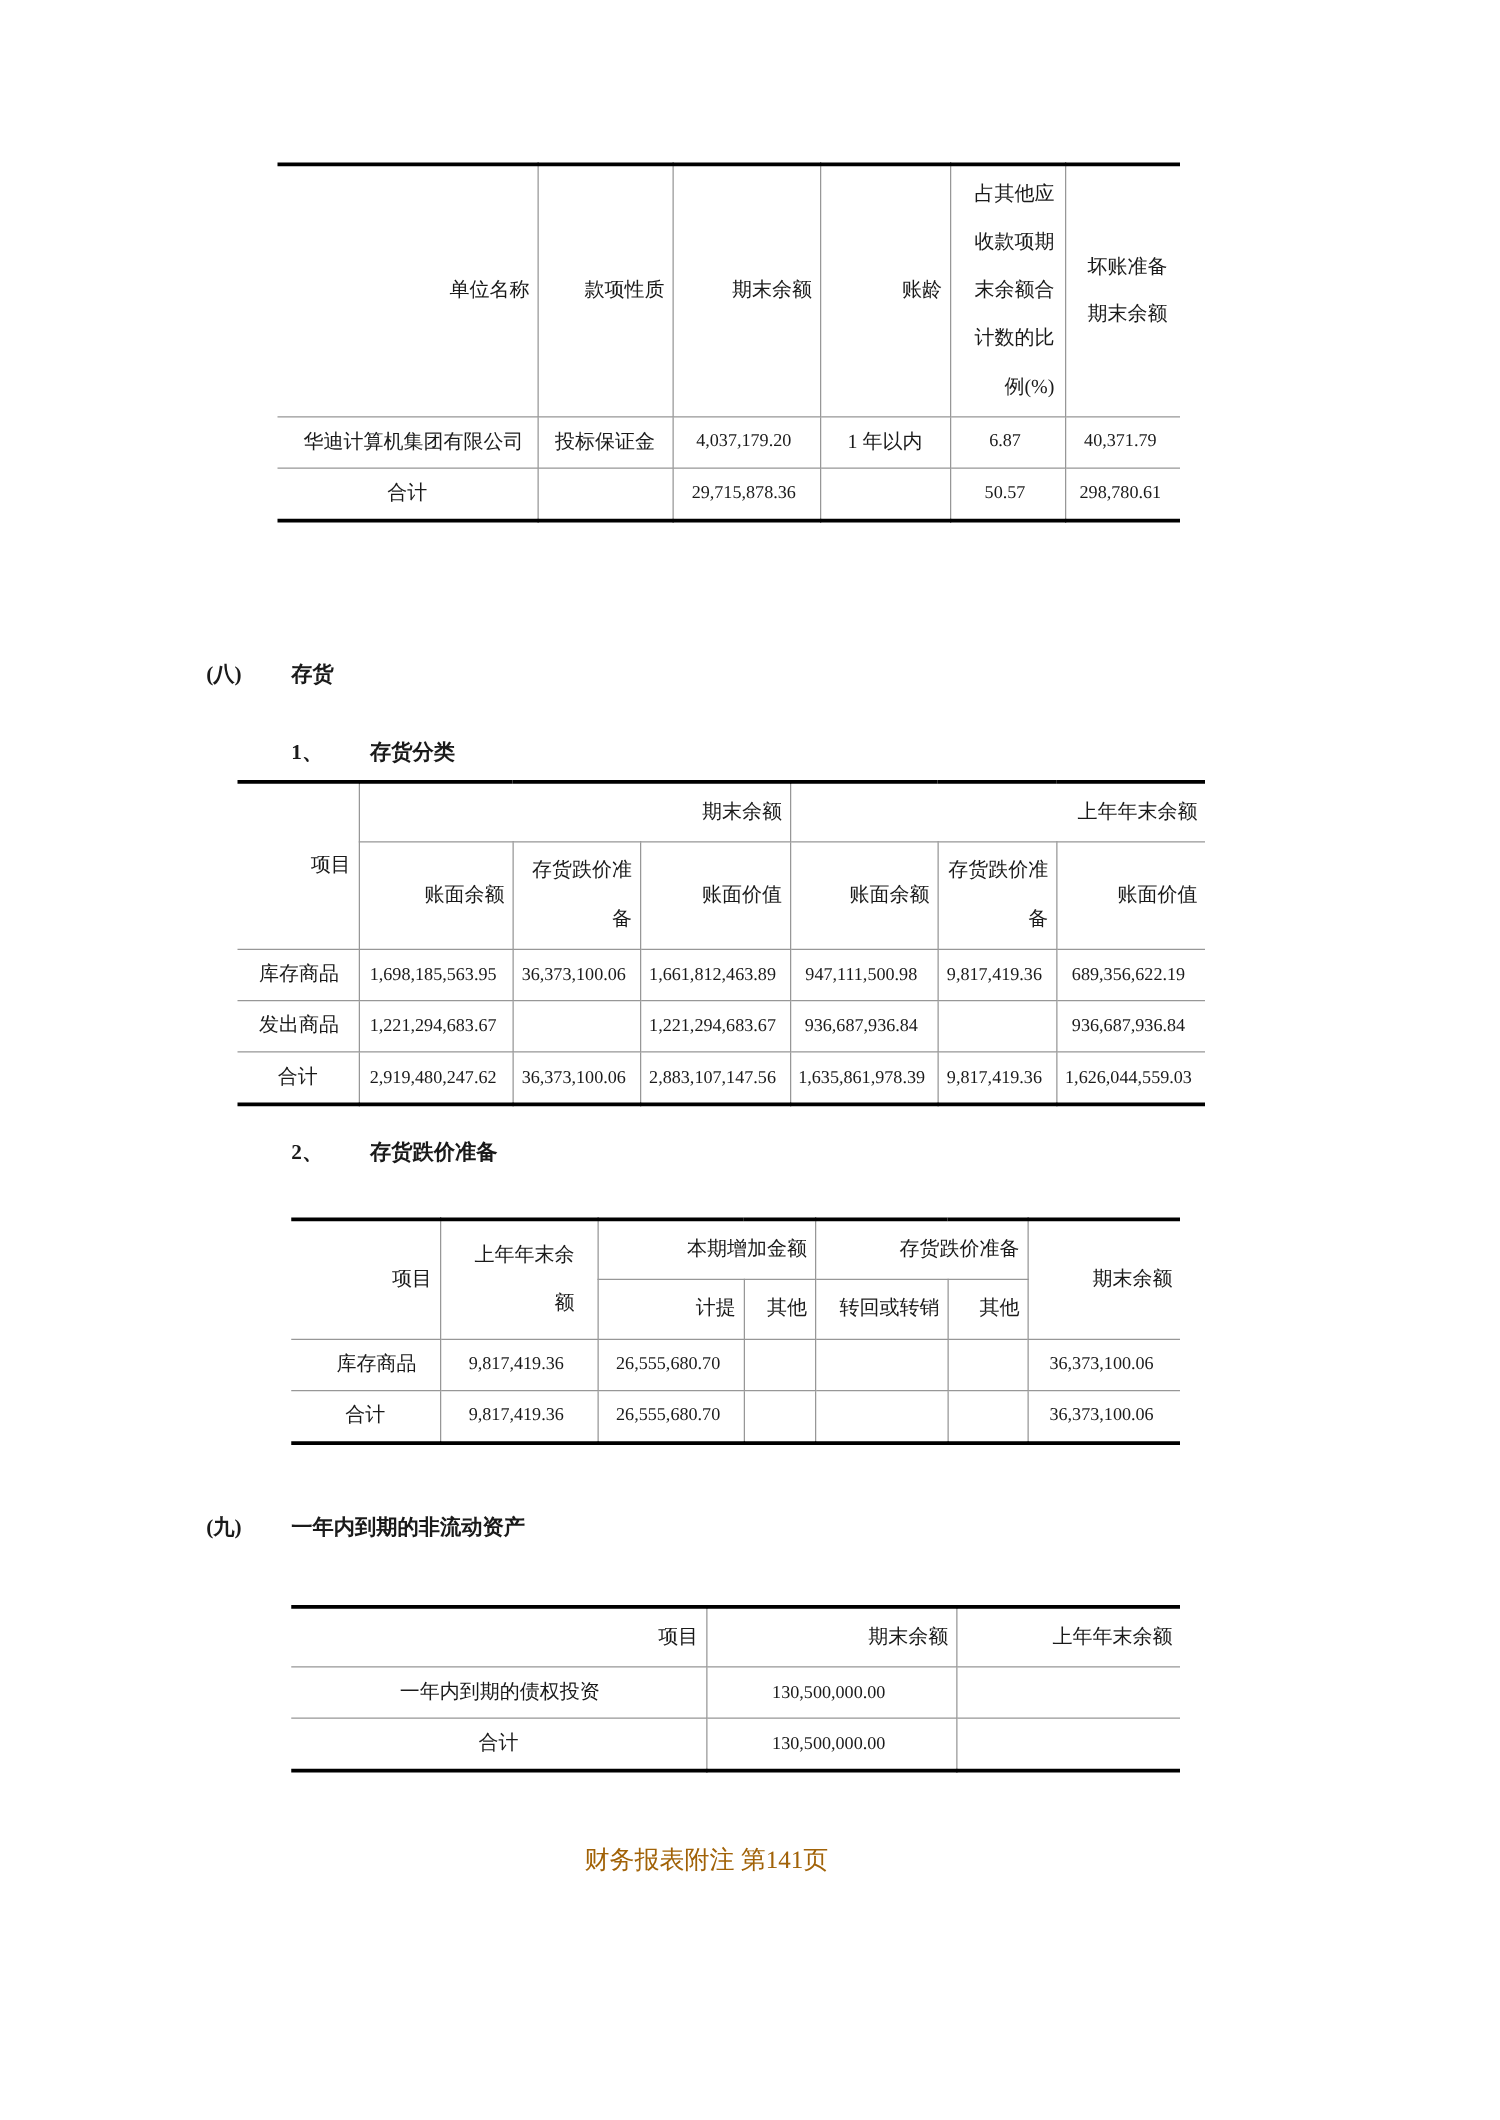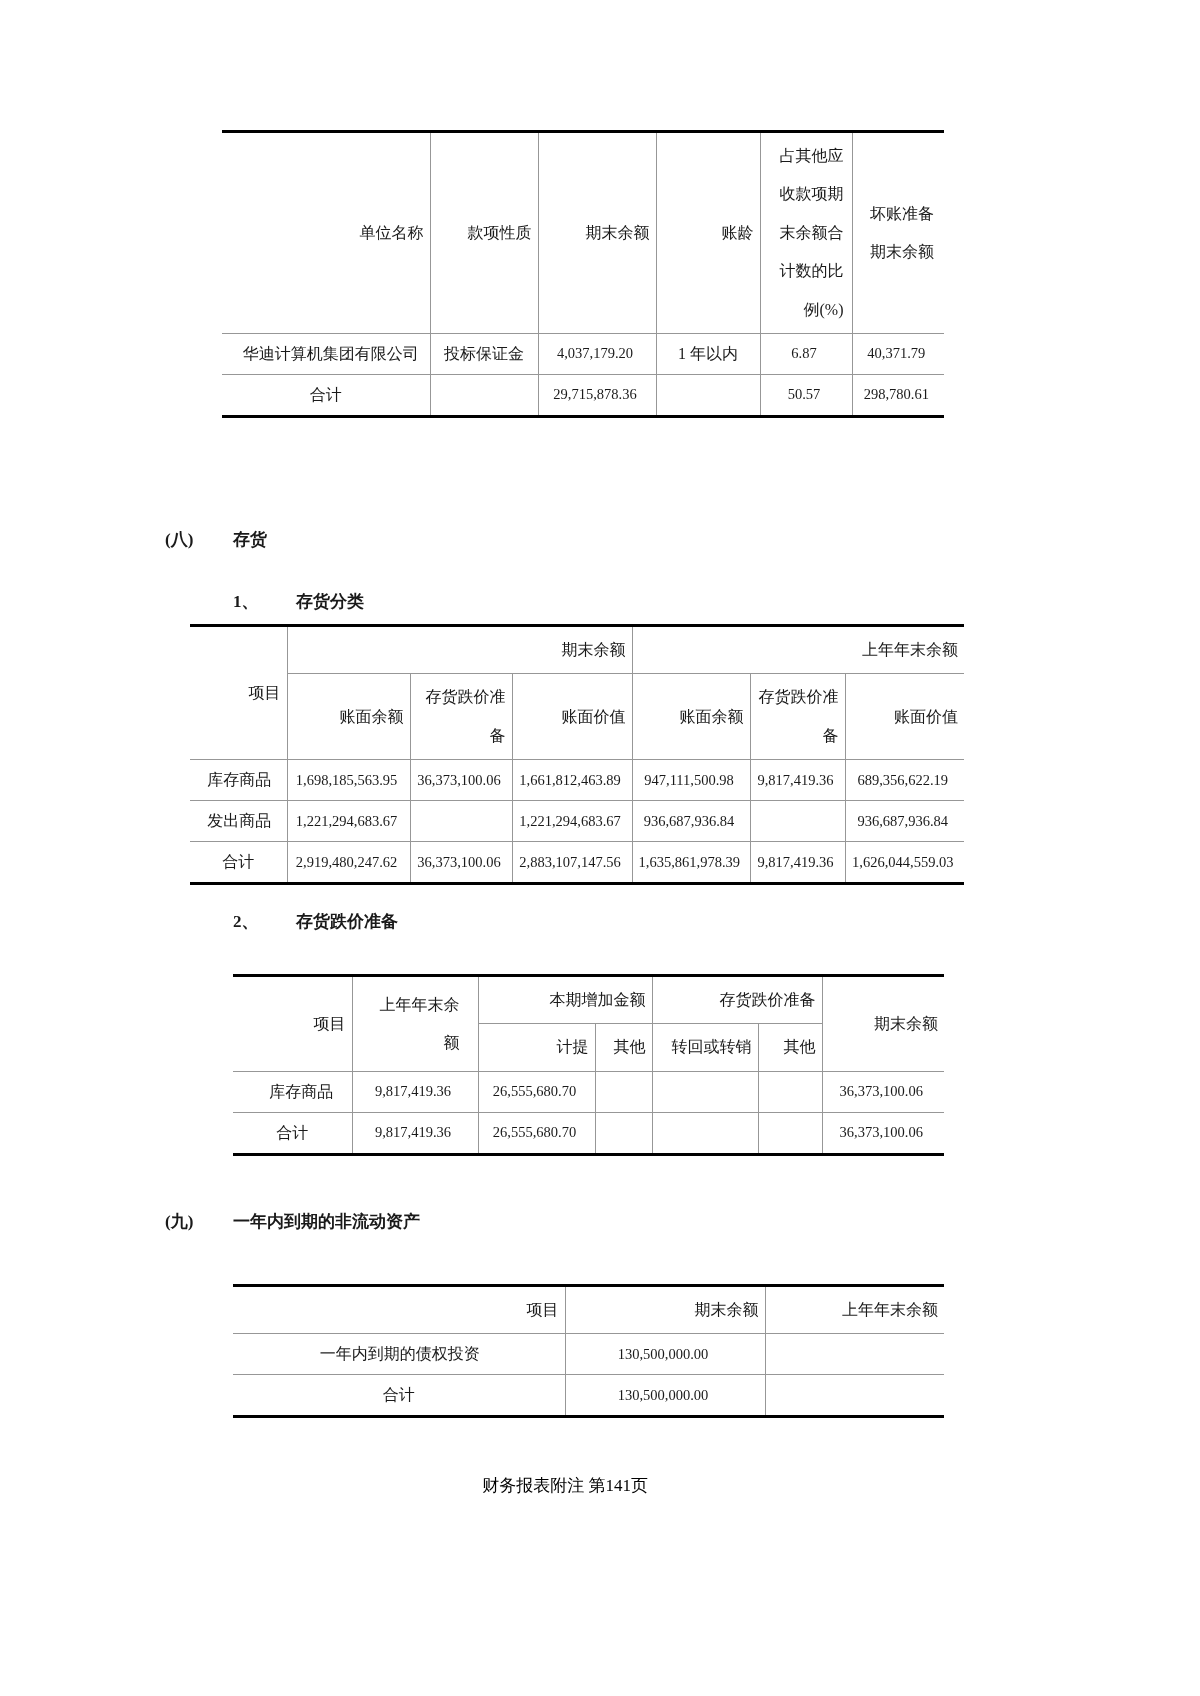--- a/index.html
+++ b/index.html
@@ -65,22 +65,22 @@
   }
   .hnum{ display:inline-block; }
   .hnum.w68{ width:68px; }
   .hnum.w63{ width:63px; }
   .footer{
     position:absolute;
     left:165px;
     top:1474px;
     width:800px;
     text-align:center;
-    font-size:17px;
-    color:#000000;
+    font-size:20px;
+    color:#a16207;
   }
 </style>
 </head>
 <body>
 
 <div class="page">
 
   <table class="tbl" id="t1" style="left:222px; top:130px; width:722px;">
     <colgroup>
       <col style="width:208px">

